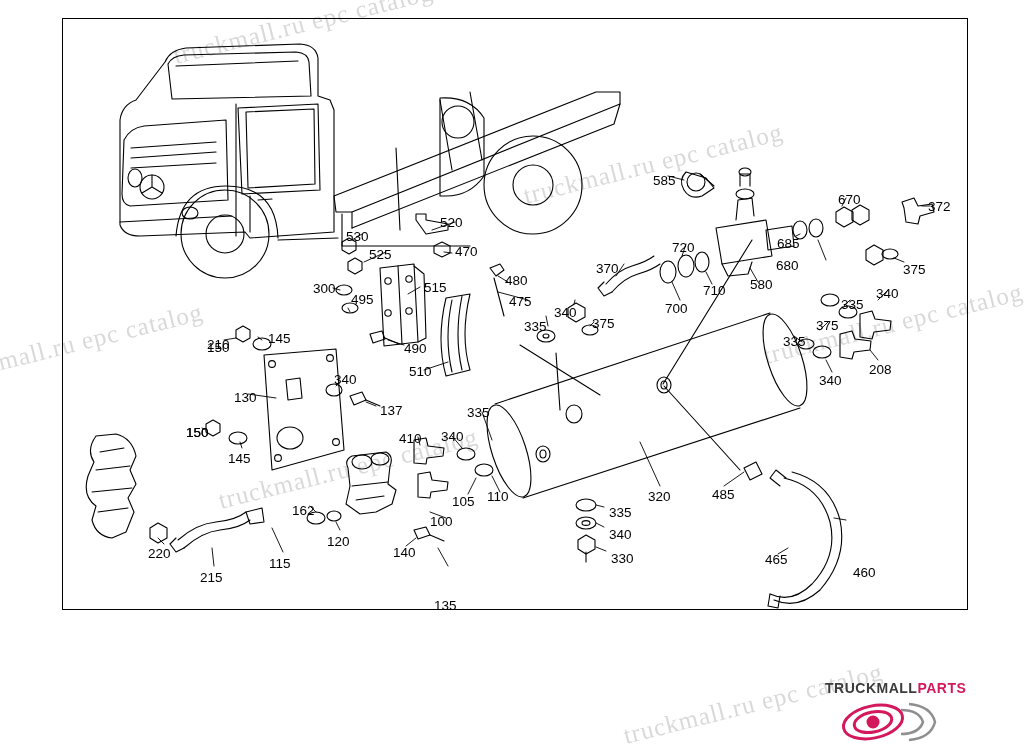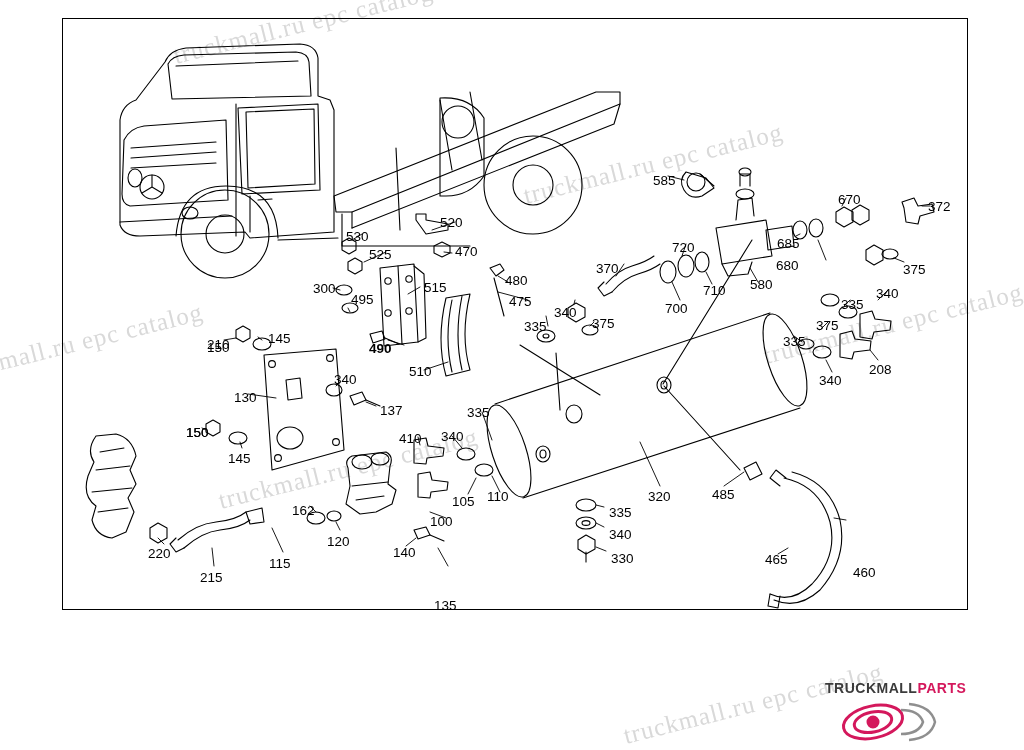--- a/index.html
+++ b/index.html
@@ -314,21 +314,21 @@
       <div class="lbl" style="left: 876px; top: 286px;">340</div>
       <div class="lbl" style="left: 331px; top: 292px; margin-left: 20px;">495</div>
       <div class="lbl" style="left: 509px; top: 294px;">475</div>
       <div class="lbl" style="left: 554px; top: 305px;">340</div>
       <div class="lbl" style="left: 665px; top: 301px;">700</div>
       <div class="lbl" style="left: 841px; top: 297px;">335</div>
       <div class="lbl" style="left: 524px; top: 319px;">335</div>
       <div class="lbl" style="left: 592px; top: 316px;">375</div>
       <div class="lbl" style="left: 816px; top: 318px;">375</div>
       <div class="lbl" style="left: 783px; top: 334px;">335</div>
-      <div class="lbl" style="left: 369px; top: 341px; font-weight: bold;">490</div>
+      <div class="lbl" style="left: 404px; top: 341px;">490</div>
       <div class="lbl" style="left: 268px; top: 331px;">145</div>
       <div class="lbl" style="left: 207px; top: 337px;">210</div>
       <div class="lbl" style="left: 409px; top: 364px;">510</div>
       <div class="lbl" style="left: 334px; top: 372px;">340</div>
       <div class="lbl" style="left: 819px; top: 373px;">340</div>
       <div class="lbl" style="left: 869px; top: 362px;">208</div>
       <div class="lbl" style="left: 234px; top: 390px;">130</div>
       <div class="lbl" style="left: 380px; top: 403px;">137</div>
       <div class="lbl" style="left: 186px; top: 425px;">150</div>
       <div class="lbl" style="left: 467px; top: 405px;">335</div>

